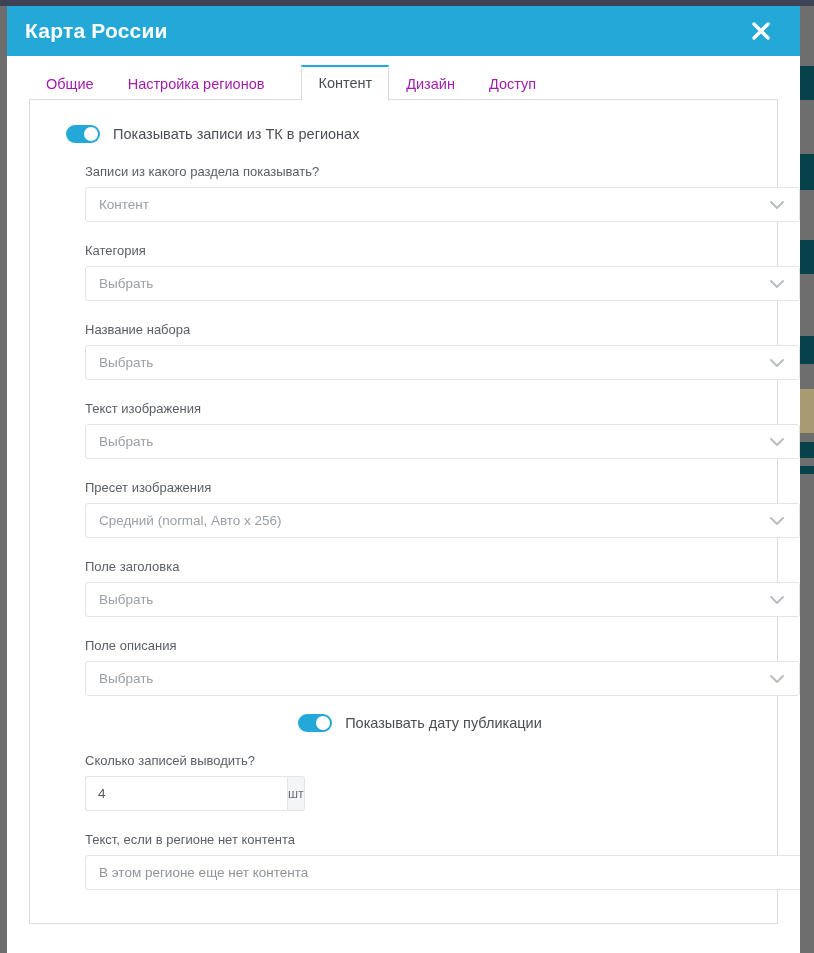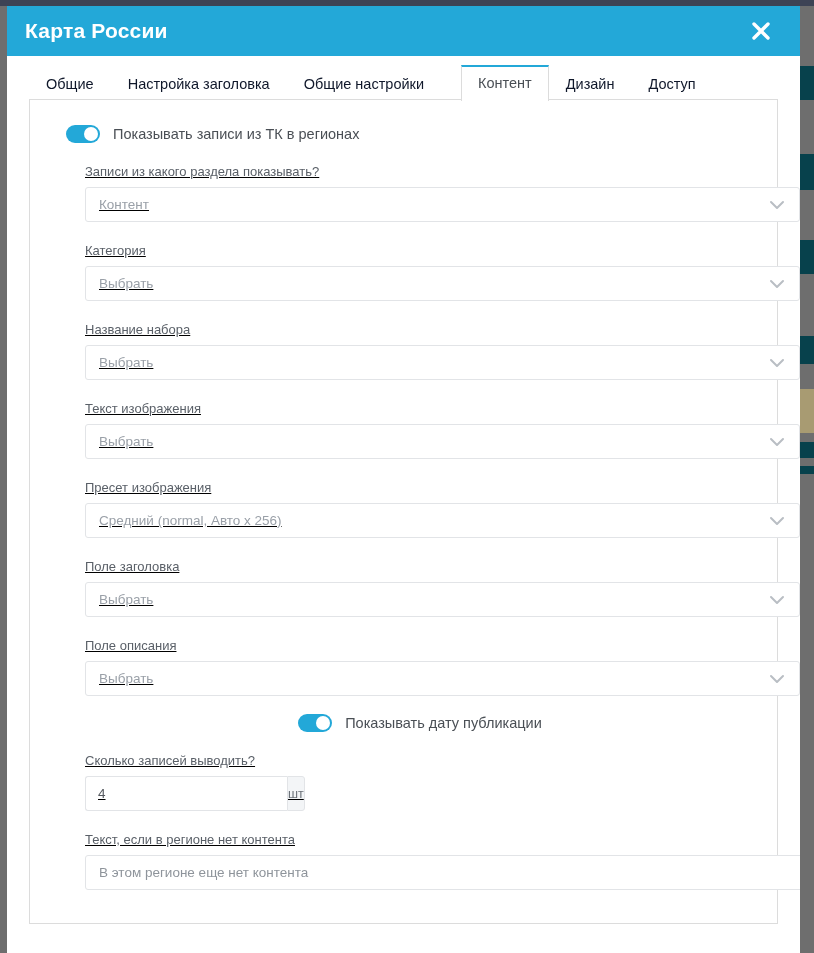--- a/index.html
+++ b/index.html
@@ -90,21 +90,21 @@
     align-items: flex-end;
   }
   .tabs::after {
     content: "";
     position: absolute;
     left: 0; right: 0; bottom: 0;
     height: 0;
   }
   .tab {
     font-size: 14.5px;
-    color: #0f172a;
+    color: #a21caf;
     padding: 0 16px 10px 16px;
     line-height: 1;
     cursor: pointer;
     background: transparent;
     border: 1px solid transparent;
     border-bottom: none;
     position: relative;
     top: 1px;
     white-space: nowrap;
   }
@@ -159,21 +159,21 @@
     border-radius: 50%;
     background: #ffffff;
   }
 
   .toggle-label {
     font-size: 14.5px;
     color: #4a4f55;
   }
 
   
-  .field { margin-top: 21px; padding-left: 33px; padding-right: 0; text-decoration: underline; }
+  .field { margin-top: 21px; padding-left: 33px; padding-right: 0; }
   .field-label {
     font-size: 13px;
     color: #5a6068;
     margin-bottom: 8px;
   }
 
   .select {
     position: relative;
     width: 715px;
     height: 35px;
@@ -263,22 +263,21 @@
     <div class="modal-title">Карта России</div>
     <div class="close-btn" title="Закрыть">
       <svg width="22" height="22" viewBox="0 0 22 22" aria-hidden="true">
         <path d="M4 4 L18 18 M18 4 L4 18" stroke="#ffffff" stroke-width="3.4" stroke-linecap="round"></path>
       </svg>
     </div>
   </div>
 
   <div class="tabs">
     <div class="tab">Общие</div>
-    <div class="tab">Настройка заголовка</div>
-    <div class="tab">Общие настройки</div>
+    <div class="tab">Настройка регионов</div>
     <div class="tab active">Контент</div>
     <div class="tab">Дизайн</div>
     <div class="tab">Доступ</div>
   </div>
 
   <div class="panel">
 
     <div class="toggle-row first">
       <div class="switch"></div>
       <div class="toggle-label">Показывать записи из ТК в регионах</div>

